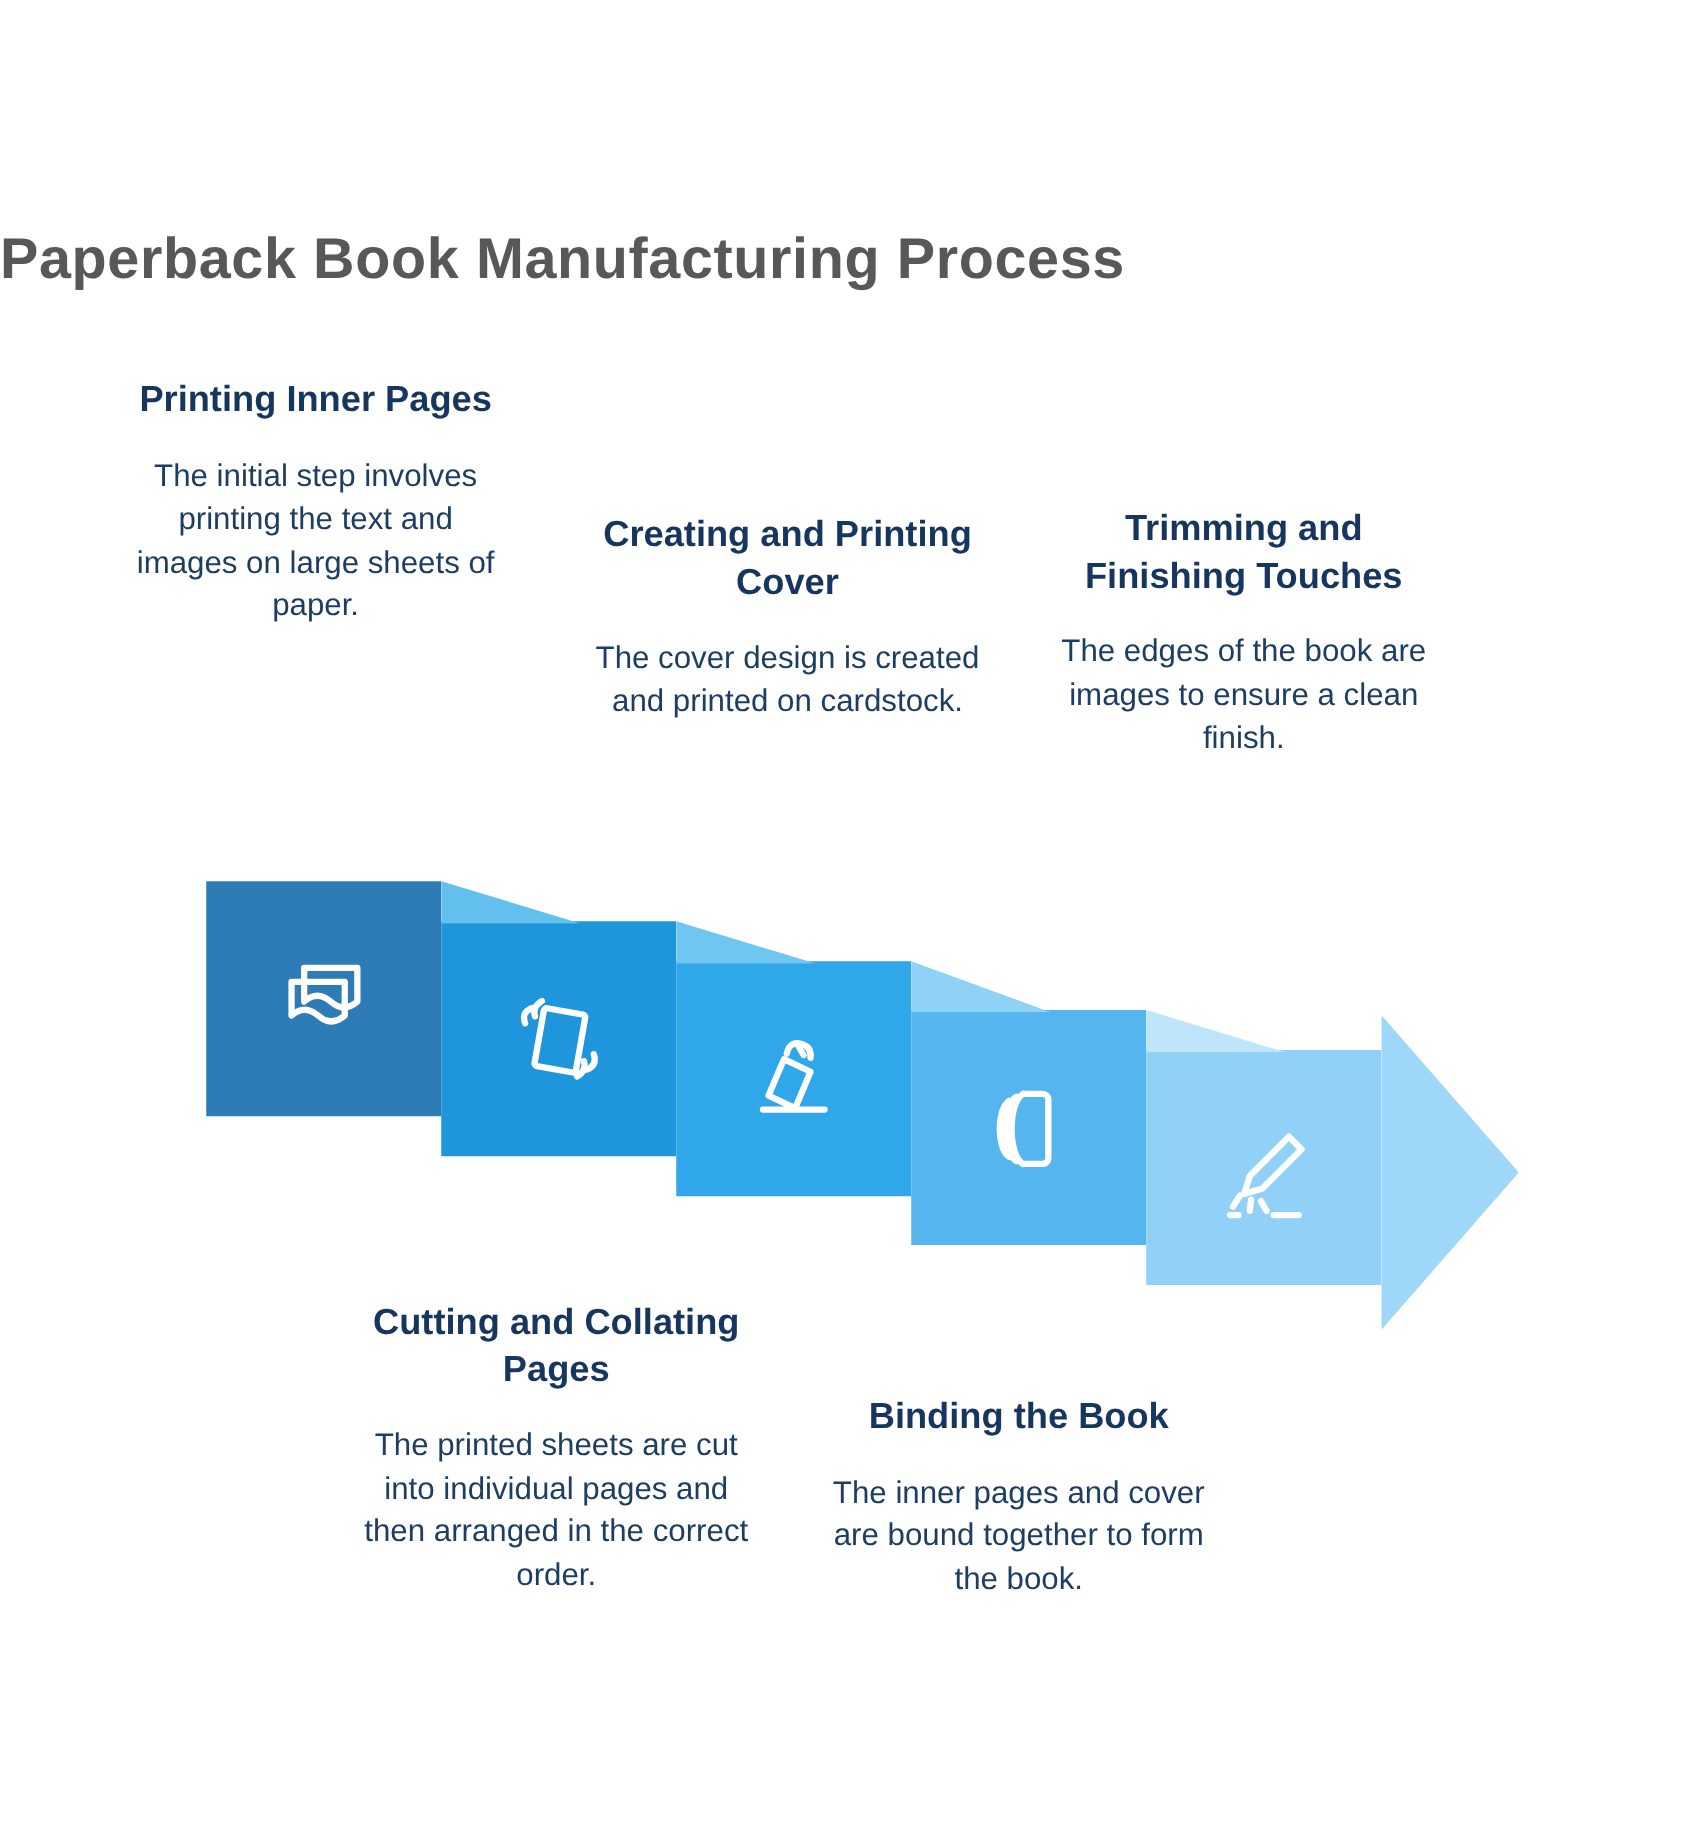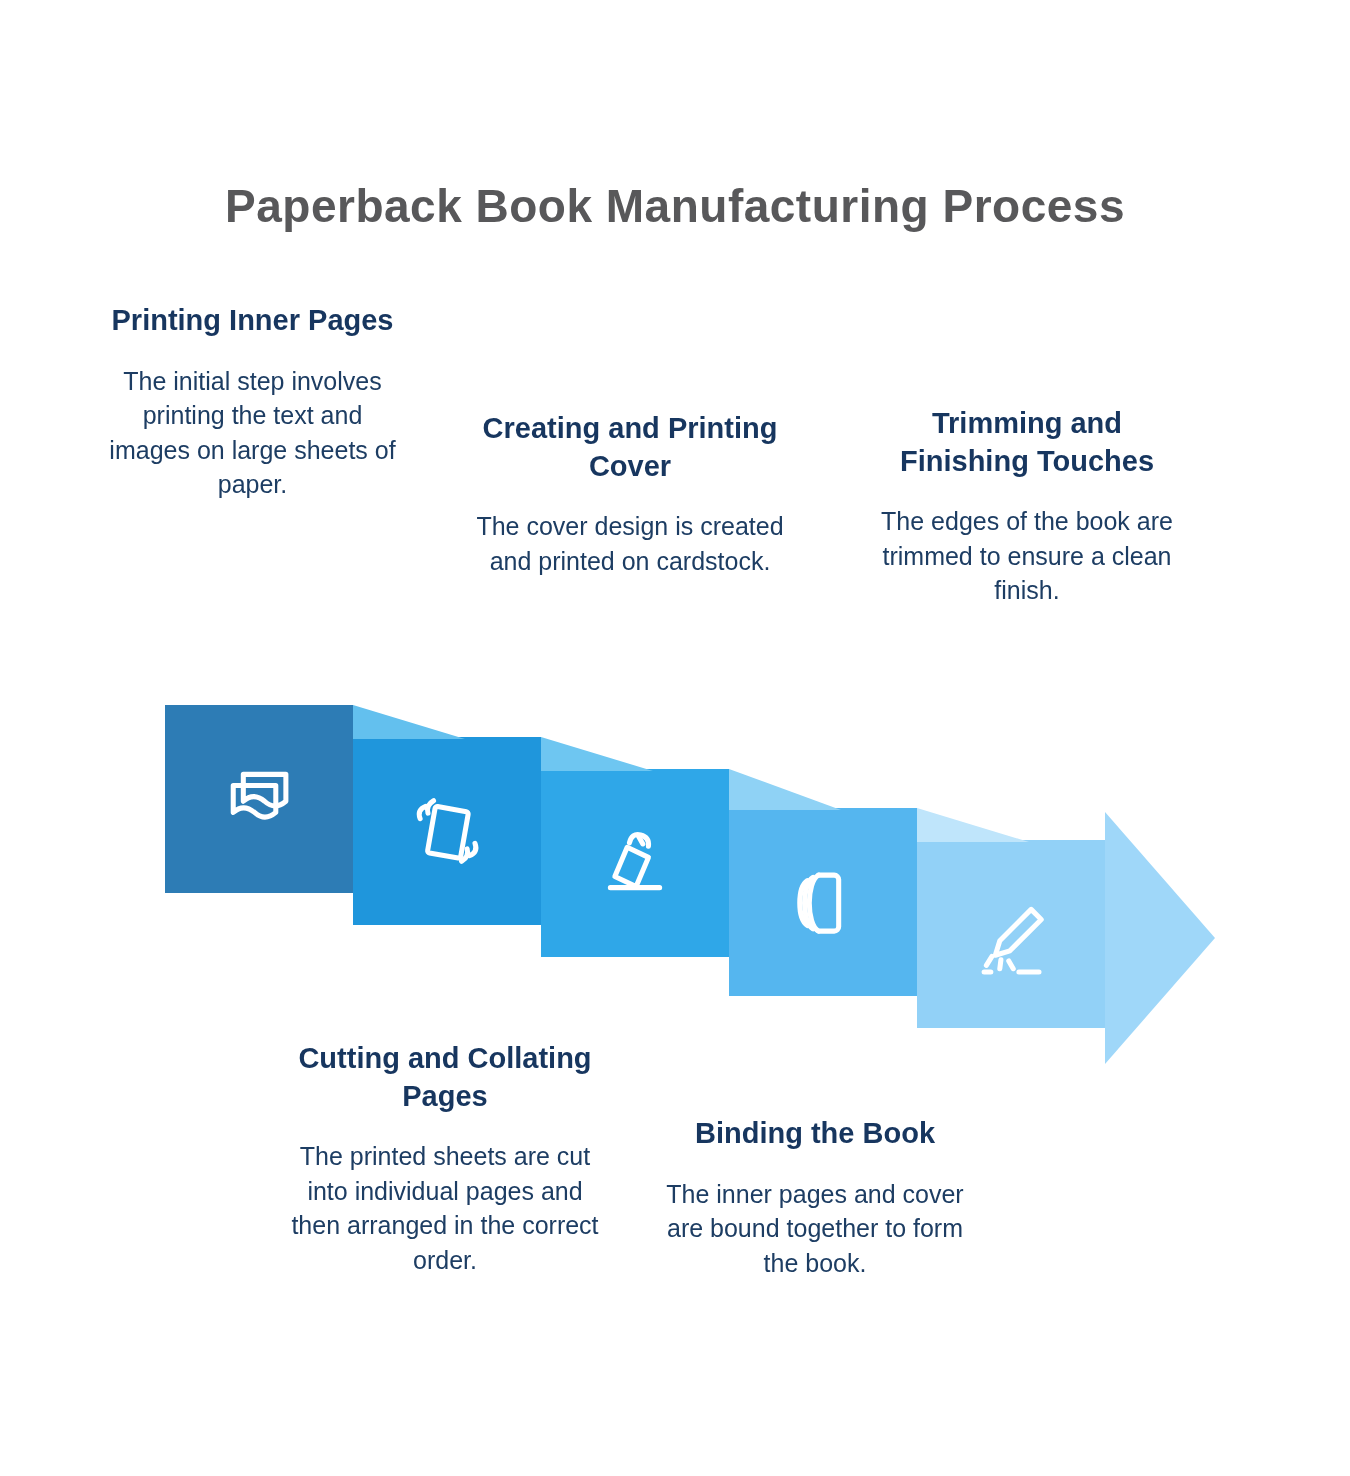--- a/index.html
+++ b/index.html
@@ -5,31 +5,31 @@
   html,body{margin:0;padding:0;background:#ffffff;}
   .canvas{
     position:relative;
     width:1350px;height:1476px;
     background:#ffffff;
     font-family:"Liberation Sans", sans-serif;
     overflow:hidden;
   }
   .main-title{
     position:absolute;top:148px;left:0;width:100%;
-    text-align:center;
+    text-align:left;
     font-size:46px;font-weight:700;color:#58585a;
     letter-spacing:0.5px;
   }
   .step-block{position:absolute;text-align:center;color:#1b3a5f;}
   .step-title{font-size:29px;font-weight:700;line-height:1.3;color:#17365f;}
   .step-desc{font-size:25px;line-height:1.38;margin-top:24px;color:#1d3d63;}
   
   .sb-0{left:105px;top:302px;width:295px;}
   .sb-1{left:465px;top:410px;width:330px;}
-  .sb-4{left:867px;top:405px;width:320px;}
+  .sb-4{left:835px;top:405px;width:320px;}
   .sb-2{left:280px;top:1040px;width:330px;}
   .sb-3{left:650px;top:1115px;width:330px;}
   
   .square{
     position:absolute;width:188px;height:188px;
     display:flex;align-items:center;justify-content:center;
     z-index:1;
   }
   .sq-0{left:165px;top:705px;}
   .sq-1{left:353px;top:737px;}
@@ -68,21 +68,21 @@
     <div class="step-desc">The cover design is created and printed on cardstock.</div>
   </div>
 
   <div class="step-block sb-0">
     <div class="step-title">Printing Inner Pages</div>
     <div class="step-desc">The initial step involves printing the text and images on large sheets of paper.</div>
   </div>
 
   <div class="step-block sb-4">
     <div class="step-title">Trimming and Finishing Touches</div>
-    <div class="step-desc">The edges of the book are trimmed to ensure a clean finish.</div>
+    <div class="step-desc">The edges of the book are images to ensure a clean finish.</div>
   </div>
 
   <div class="step-block sb-3">
     <div class="step-title">Binding the Book</div>
     <div class="step-desc">The inner pages and cover are bound together to form the book.</div>
   </div>
 
   <div class="step-block sb-2">
     <div class="step-title">Cutting and Collating Pages</div>
     <div class="step-desc">The printed sheets are cut into individual pages and then arranged in the correct order.</div>

